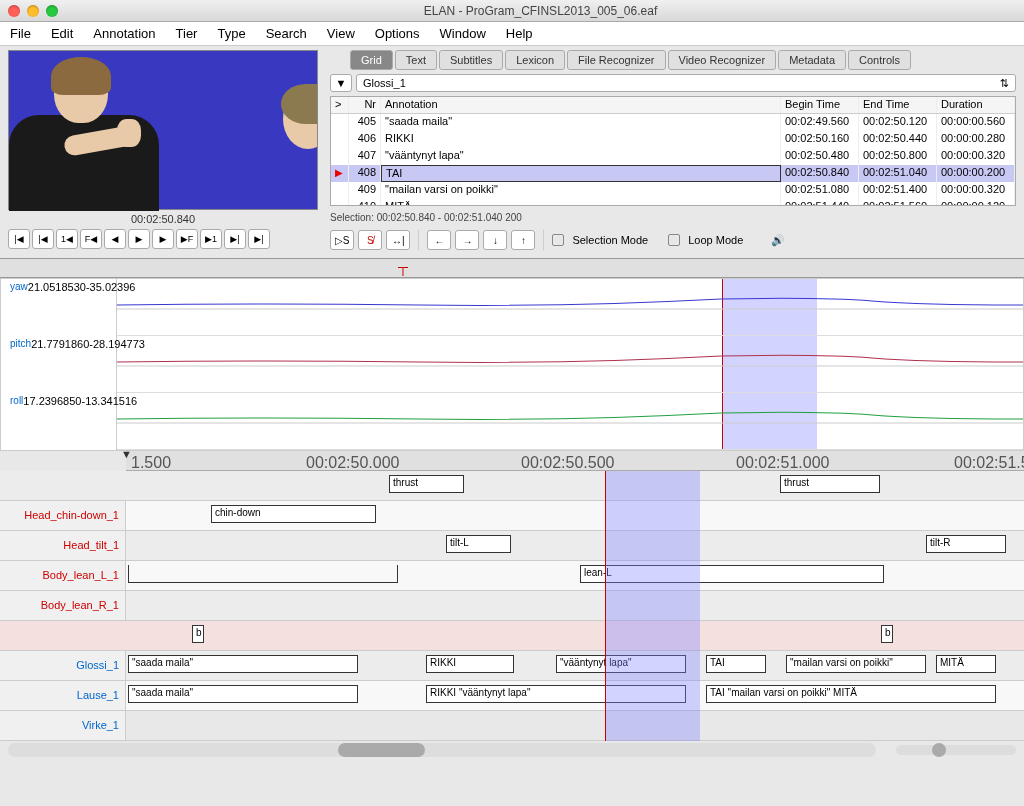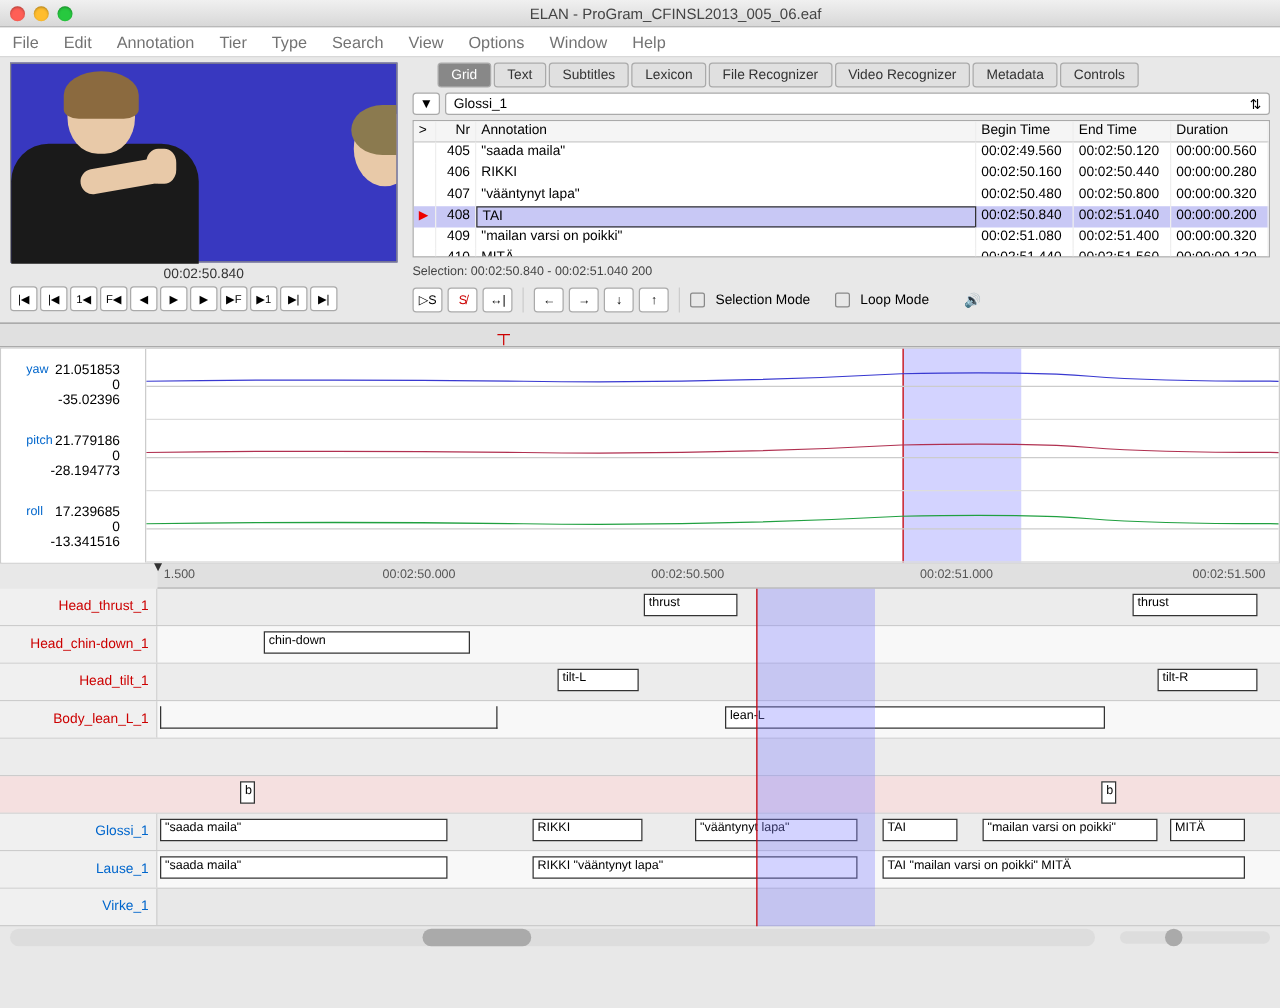--- a/index.html
+++ b/index.html
@@ -2,21 +2,21 @@
 <html><head>
 <meta charset="utf-8">
 <style>
 *{margin:0;padding:0;box-sizing:border-box;font-family:Helvetica,Arial,sans-serif;font-size:11px}
 body{width:1024px;height:806px;background:#e8e8e8;overflow:hidden}
 .titlebar{height:22px;background:linear-gradient(#f0f0f0,#d8d8d8);display:flex;align-items:center;padding:0 8px;border-bottom:1px solid #aaa}
 .tb-dot{width:12px;height:12px;border-radius:50%;margin-right:7px;box-shadow:inset 0 1px 2px rgba(0,0,0,.3)}
 .dot-r{background:#ff5f56}.dot-y{background:#ffbd2e}.dot-g{background:#27c93f}
 .tb-title{flex:1;text-align:center;color:#444;font-size:12px}
 .menubar{height:24px;background:#fff;display:flex;align-items:center;padding:0 10px;border-bottom:1px solid #ccc}
-.menubar span{margin-right:20px;font-size:13px;color:#737373;cursor:default}
+.menubar span{margin-right:20px;font-size:13px;color:#000000;cursor:default}
 .main-top{display:flex;height:208px;background:#e8e8e8;gap:12px;padding:4px 8px}
 .video-col{width:310px;display:flex;flex-direction:column}
 .video{width:100%;height:160px;background:#3838c0;position:relative;border:1px solid #888}
 .video-tc{text-align:center;font-size:11px;color:#333;margin-top:3px}
 .vctrl{display:flex;gap:2px;margin-top:4px;flex-wrap:wrap}
 .vbtn{width:22px;height:20px;background:#fff;border:1px solid #aaa;border-radius:3px;display:flex;align-items:center;justify-content:center;font-size:9px}
 .right-col{flex:1;display:flex;flex-direction:column;gap:4px}
 .tabrow{display:flex;gap:2px;margin-left:20px}
 .tab{padding:3px 10px;background:#e0e0e0;border:1px solid #aaa;border-radius:3px;font-size:11px;color:#333}
 .tab.active{background:#888;color:#fff}
@@ -32,27 +32,27 @@
 .gt-row.selected .gt-ann{border:1px solid #333}
 .arrow-red{color:#e00;font-size:10px}
 .sel-info{font-size:10px;color:#444;margin-top:2px}
 .vctrl2{display:flex;gap:4px;align-items:center;margin-top:3px;flex-wrap:wrap}
 .vbtn2{height:20px;min-width:24px;background:#fff;border:1px solid #aaa;border-radius:3px;display:flex;align-items:center;justify-content:center;padding:0 4px;font-size:10px}
 .chk{width:12px;height:12px;border:1px solid #888;border-radius:2px;display:inline-block;margin-right:4px}
 .timeline-ruler{height:20px;background:#e0e0e0;border-top:1px solid #999;border-bottom:1px solid #999;margin:4px 0 0 0;position:relative}
 .playhead-t{position:absolute;color:#c00;font-size:14px;top:0}
 .wave-area{height:173px;background:#fff;border:1px solid #ccc;position:relative;display:flex}
 .wave-labels{width:116px;background:#fff;display:flex;flex-direction:column;border-right:1px solid #ccc}
-.wave-label{height:57px;display:flex;flex-direction:column;justify-content:center;padding:2px 20px;font-size:9px}
+.wave-label{height:57px;display:flex;flex-direction:row;justify-content:flex-start;padding:2px 9px;font-size:9px}
 .wave-label .name{color:#06c;font-size:10px}
 .wave-graphs{flex:1;position:relative}
 .wave-g{height:57px;border-bottom:1px solid #ddd;position:relative}
 .time-tier-area{position:relative}
 .time-ruler{height:20px;background:#e0e0e0;display:flex;align-items:center;position:relative;border-bottom:1px solid #aaa;margin-left:126px}
-.time-tick{position:absolute;font-size:10px;color:#555;top:3px}
+.time-tick{position:absolute;font-size:16px;color:#555;top:3px}
 .tier-row{display:flex;height:30px;border-bottom:1px solid #ccc}
 .tier-name{width:126px;text-align:right;padding:8px 6px 0 0;font-size:11px;background:#f0f0f0;border-right:1px solid #ccc}
 .tier-name.red{color:#c00}.tier-name.blue{color:#06c}
 .tier-track{flex:1;position:relative;background:#f8f8f8}
 .tier-row:nth-child(odd) .tier-track{background:#ececec}
 .ann{position:absolute;top:4px;height:18px;background:#fff;border:1px solid #333;padding:1px 3px;font-size:10px;overflow:hidden;white-space:nowrap}
 .ann-line{position:absolute;top:4px;height:18px;border-left:1px solid #333;border-right:1px solid #333;border-bottom:1px solid #333}
 .sel-band{position:absolute;top:0;bottom:0;background:rgba(130,130,255,.35);left:605px;width:95px;pointer-events:none}
 .playhead-v{position:absolute;top:0;bottom:0;width:1px;background:#c00;left:605px;pointer-events:none}
 .scrollbar{height:18px;background:#e8e8e8;display:flex;align-items:center;padding:0 8px}
@@ -275,21 +275,20 @@
   <div class="time-ruler">
     <span style="position:absolute;left:-5px;top:-3px;color:#333">▼</span>
     <span class="time-tick" style="left:5px">1.500</span>
     <span class="time-tick" style="left:180px">00:02:50.000</span>
     <span class="time-tick" style="left:395px">00:02:50.500</span>
     <span class="time-tick" style="left:610px">00:02:51.000</span>
     <span class="time-tick" style="left:828px">00:02:51.500</span>
   </div>
   <div id="tier-rows">
       <div class="tier-row">
-        <div class="tier-name red">Head_thrust_1</div>
         <div class="tier-track">
           <div class="ann" style="left: 389px; width: 75px;">thrust</div>
           <div class="ann" style="left: 780px; width: 100px;">thrust</div>
         </div>
       </div>
       <div class="tier-row">
         <div class="tier-name red">Head_chin-down_1</div>
         <div class="tier-track">
           <div class="ann" style="left: 85px; width: 165px;">chin-down</div>
         </div>
@@ -302,20 +301,21 @@
         </div>
       </div>
       <div class="tier-row">
         <div class="tier-name red">Body_lean_L_1</div>
         <div class="tier-track">
           <div class="ann-line" style="left: 2px; width: 270px;"></div>
           <div class="ann" style="left: 454px; width: 304px;">lean-L</div>
         </div>
       </div>
       <div class="tier-row">
+        <div class="tier-name red">Body_lean_R_1</div>
         <div class="tier-track"></div>
       </div>
       <div class="tier-row">
         <div class="tier-track" style="background: rgb(245, 224, 224);">
           <div class="ann" style="left: 192px; width: 12px;">b</div>
           <div class="ann" style="left: 881px; width: 12px;">b</div>
         </div>
       </div>
       <div class="tier-row">
         <div class="tier-name blue">Glossi_1</div>

